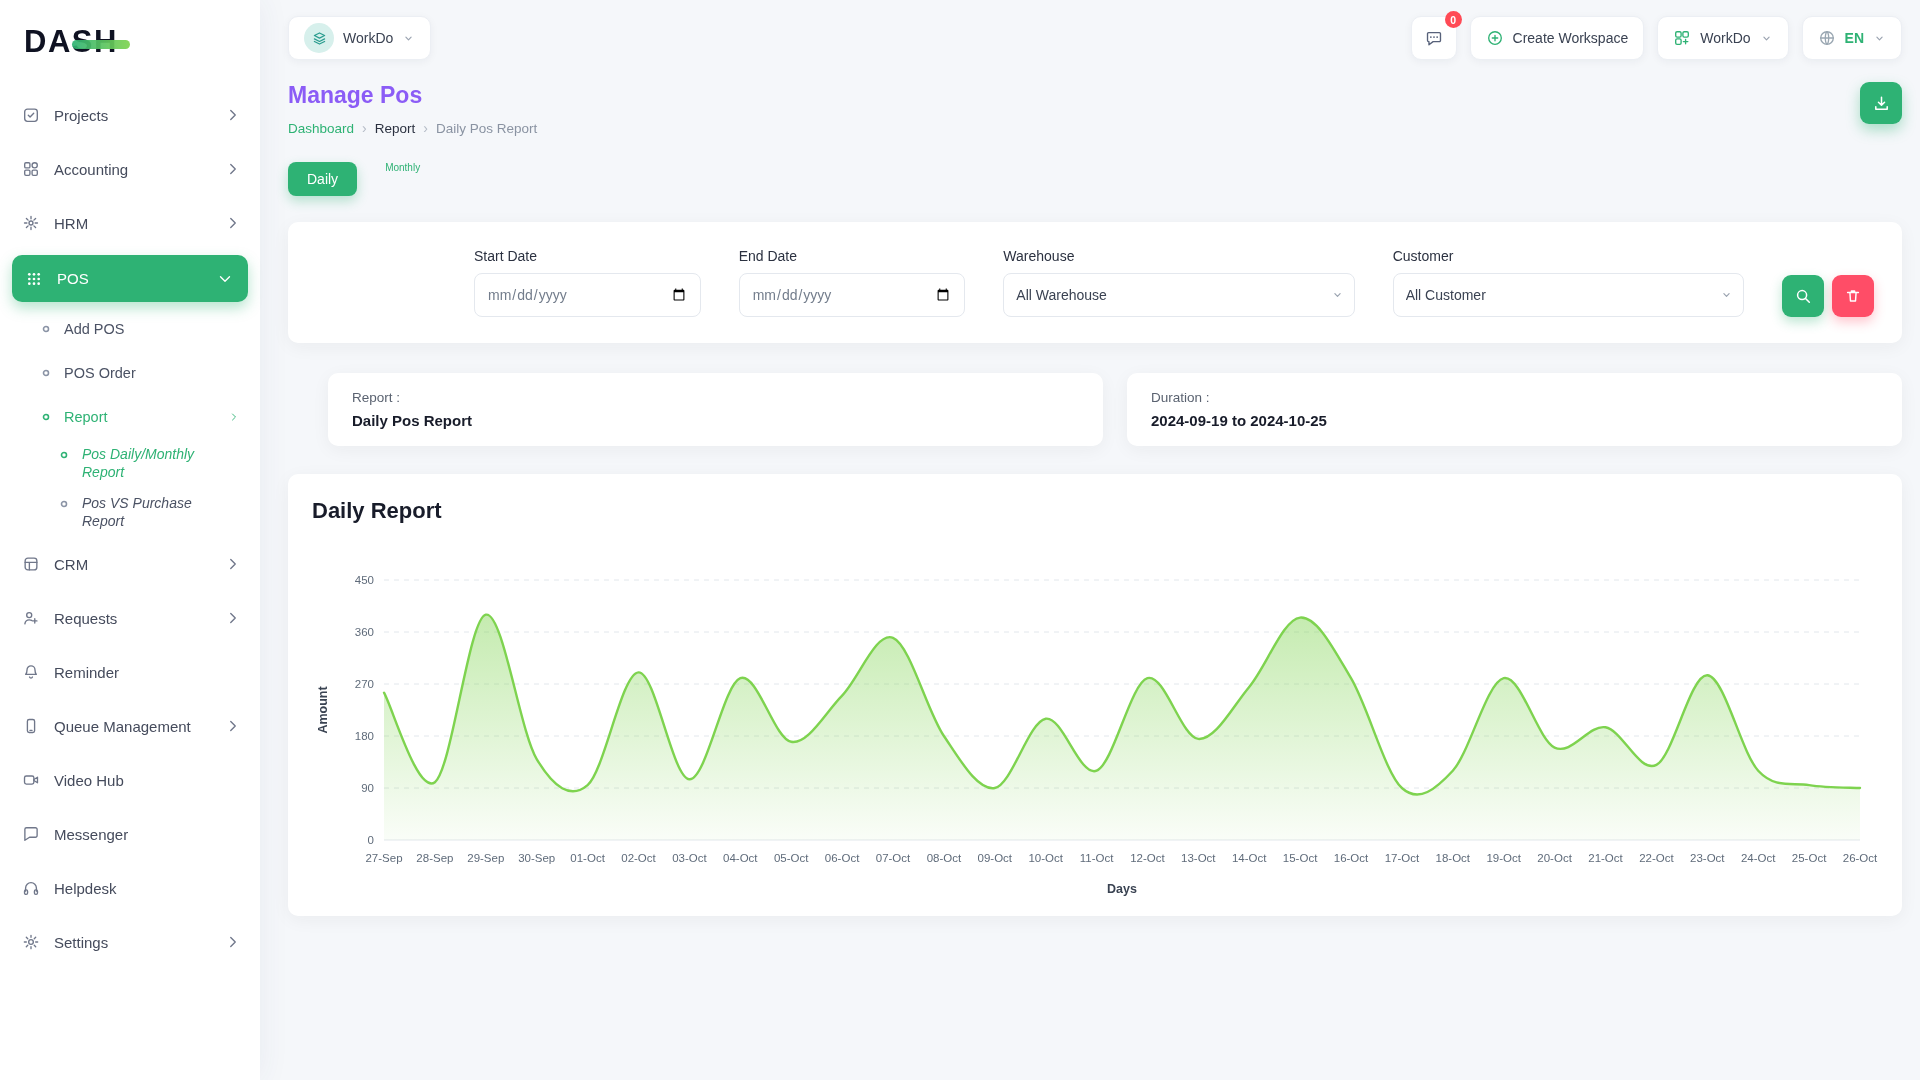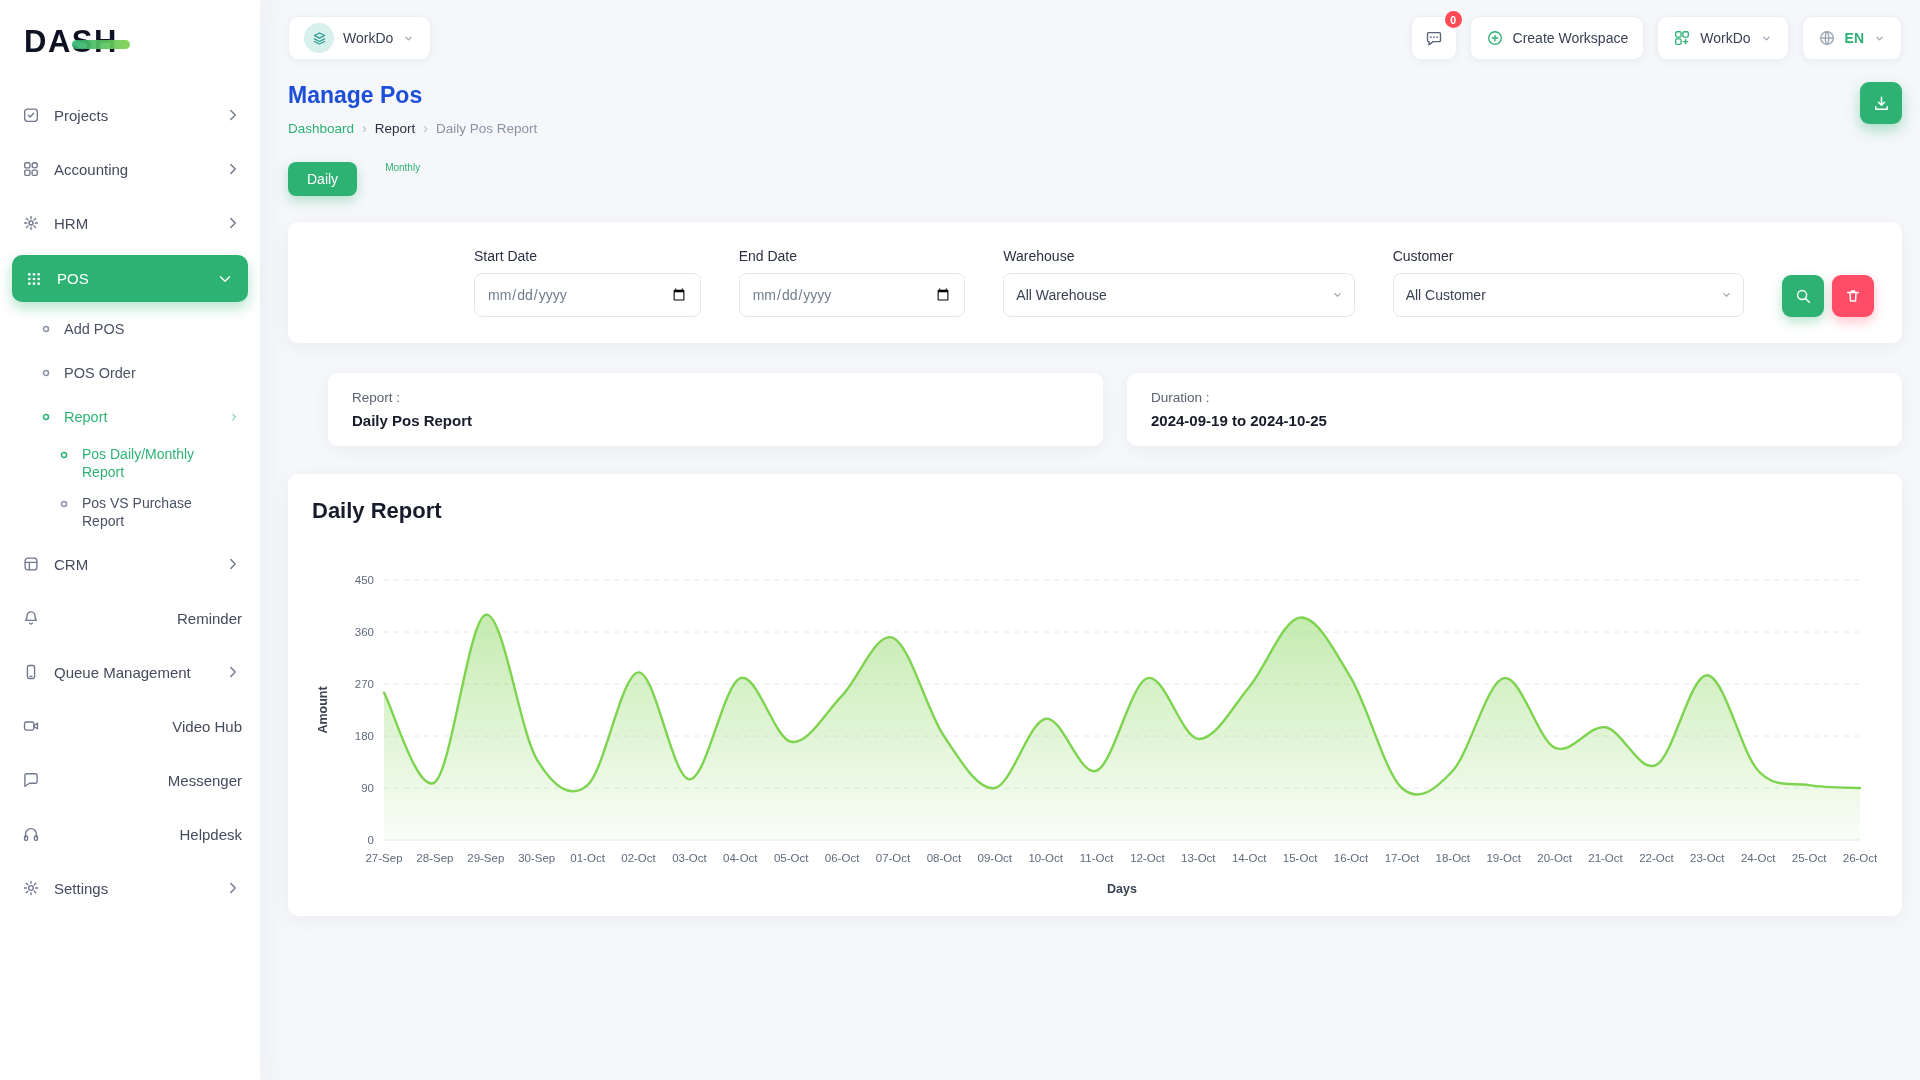--- a/index.html
+++ b/index.html
@@ -18,31 +18,31 @@
     padding-top: 16px; z-index: 5;
   }
   .logo { padding: 8px 24px 20px; position: relative; cursor: pointer; }
   .logo-text { font-size: 31px; font-weight: 800; color: #0f1222; letter-spacing: 1.5px; }
   .logo-dash {
     position: absolute; left: 72px; top: 24px; width: 58px; height: 9px;
     background: linear-gradient(90deg,#2eb274,#7ed34f); border-radius: 5px; opacity: .92;
   }
   .nav { margin-top: 8px; }
   .s-item { display: flex; align-items: center; cursor: pointer; color: #454b5c; }
-  .lvl0 { height: 54px; padding: 0 18px 0 22px; gap: 14px; font-size: 15px; justify-content: space-between; }
+  .lvl0 { height: 54px; padding: 0 18px 0 22px; gap: 14px; font-size: 15px; }
   .lvl0 .icn { color: #70778a; }
   .lvl0.active {
     background: var(--accent); color: #fff; margin: 5px 12px; border-radius: 10px;
     height: 47px; padding: 0 14px 0 13px; box-shadow: 0 6px 14px rgba(46,178,116,.35);
   }
   .lvl0.active .icn, .lvl0.active .chev { color: #fff; }
   .lvl1 { height: 44px; padding: 0 20px 0 40px; gap: 12px; font-size: 14.5px; color: #4b5264; }
   .lvl1 .icn svg, .lvl2 .icn svg { width: 12px; height: 12px; }
   .lvl1 .icn, .lvl2 .icn { color: #8a93a5; }
-  .lvl2 { padding: 7px 28px 7px 58px; gap: 12px; font-size: 14px; color: #4b5264; align-items: flex-start; line-height: 1.25; }
+  .lvl2 { padding: 7px 28px 7px 58px; gap: 12px; font-size: 14px; color: #4b5264; align-items: flex-start; line-height: 1.25; font-style: italic; }
   .lvl2 .icn { margin-top: 3px; }
   .s-item.green, .s-item.green .icn { color: var(--accent); }
   .chev { margin-left: auto; color: #a6adbb; }
   .chev svg { width: 14px; height: 14px; }
   .icn { display: inline-flex; }
   .icn svg { width: 18px; height: 18px; }
   .s-label { flex: 0 1 auto; }
 
   
   .main { margin-left: 260px; }
@@ -66,21 +66,21 @@
   .hdr-icn svg { width: 18px; height: 18px; }
   .hdr-icn.green { color: var(--accent); }
   .hdr-icn.gray { color: #9aa7b2; }
   .caret { display: inline-flex; color: #9aa3b0; }
   .caret svg { width: 13px; height: 13px; }
   .lang-text { color: var(--accent); font-weight: 600; }
 
   
   .content { padding: 6px 18px 0 28px; position: relative; }
   .page-head { display: flex; justify-content: space-between; align-items: flex-start; }
-  .page-title { font-size: 23px; font-weight: 700; color: #1d4ed8; }
+  .page-title { font-size: 23px; font-weight: 700; color: #8b5cf6; }
   .breadcrumb { margin-top: 11px; font-size: 13.5px; display: flex; align-items: center; gap: 8px; color: #8a93a2; }
   .bc-link { color: var(--accent); cursor: pointer; }
   .bc-mid { color: #2b3140; cursor: pointer; }
   .bc-sep { color: #b5bcc7; font-size: 14px; }
   .dl-btn {
     width: 42px; height: 42px; border: none; border-radius: 9px; background: var(--accent);
     color: #fff; cursor: pointer; display: flex; align-items: center; justify-content: center;
     box-shadow: 0 6px 14px rgba(46,178,116,.38);
   }
   .dl-btn svg { width: 19px; height: 19px; }
@@ -247,20 +247,34 @@
         <span class="s-label">Pos VS Purchase Report</span>
       </div>
       <div class="s-item lvl0  ">
         <span class="icn ">
           <svg viewBox="0 0 20 20" fill="none" stroke="currentColor" stroke-width="1.5" stroke-linecap="round" stroke-linejoin="round">
             <rect x="3.5" y="3.5" width="13" height="13" rx="3"></rect>
             <path d="M3.5 8.2h13M8.2 8.2v8.3"></path>
           </svg>
         </span>
         <span class="s-label">CRM</span>
+        <span class="icn chev">
+          <svg viewBox="0 0 20 20" fill="none" stroke="currentColor" stroke-width="1.5" stroke-linecap="round" stroke-linejoin="round">
+            <path d="M7.5 5l5 5-5 5"></path>
+          </svg>
+        </span>
+      </div>
+      <div class="s-item lvl0  ">
+        <span class="icn ">
+          <svg viewBox="0 0 20 20" fill="none" stroke="currentColor" stroke-width="1.5" stroke-linecap="round" stroke-linejoin="round">
+            <circle cx="8" cy="6.8" r="2.8"></circle>
+            <path d="M3.2 16.5c.4-2.8 2.3-4.5 4.8-4.5 1 0 1.9.2 2.7.7M14.2 10.8v4.8M11.8 13.2h4.8"></path>
+          </svg>
+        </span>
+        <span class="s-label">Requests</span>
         <span class="icn chev">
           <svg viewBox="0 0 20 20" fill="none" stroke="currentColor" stroke-width="1.5" stroke-linecap="round" stroke-linejoin="round">
             <path d="M7.5 5l5 5-5 5"></path>
           </svg>
         </span>
       </div>
       <div class="s-item lvl0  ">
         <span class="icn ">
           <svg viewBox="0 0 20 20" fill="none" stroke="currentColor" stroke-width="1.5" stroke-linecap="round" stroke-linejoin="round">
             <path d="M10 3.2a4.4 4.4 0 0 1 4.4 4.4c0 3.2.8 4.2 1.5 5.1H4.1c.7-.9 1.5-1.9 1.5-5.1A4.4 4.4 0 0 1 10 3.2z"></path>

